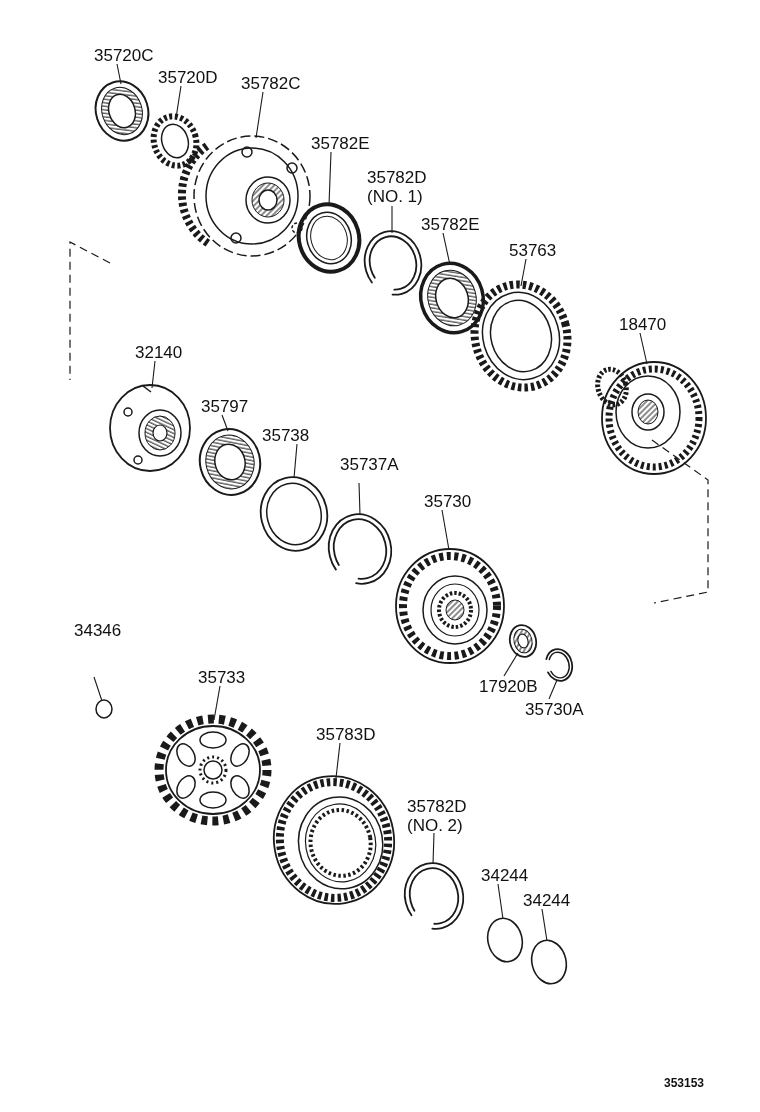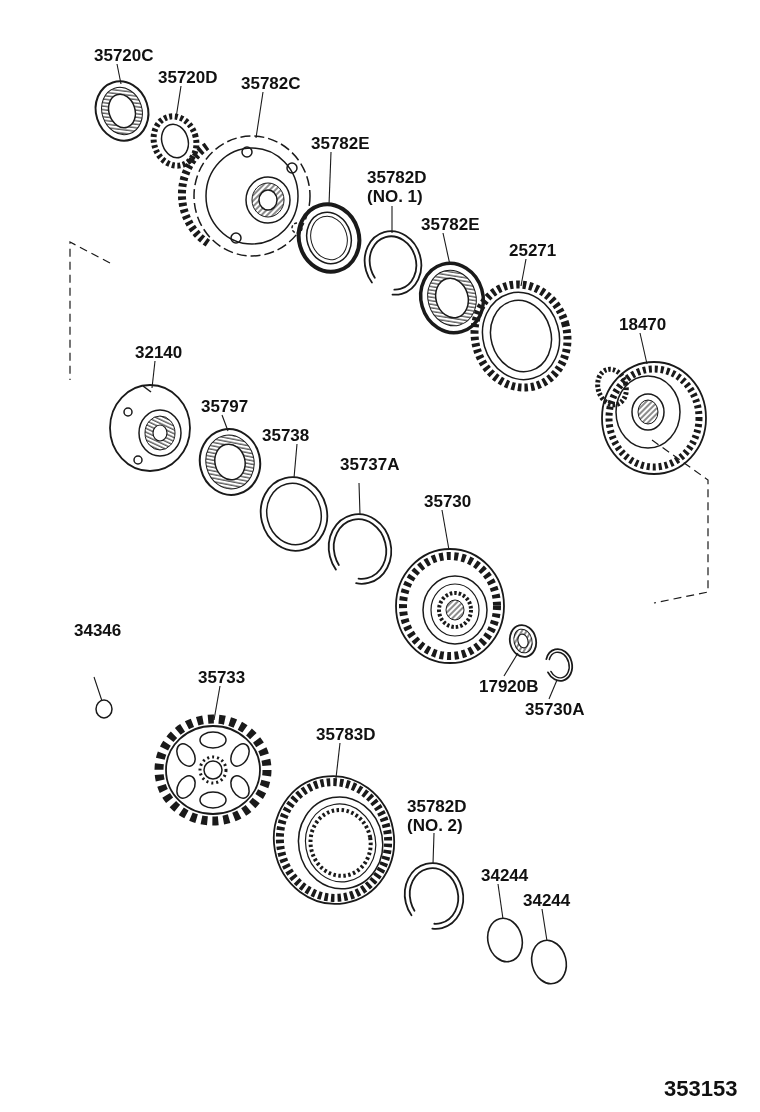--- a/index.html
+++ b/index.html
@@ -1,23 +1,23 @@
 <!DOCTYPE html>
 <html><head>
 <meta charset="utf-8">
 <style>
   html,body{margin:0;padding:0}
   body{width:760px;height:1112px;position:relative;background:#ffffff;
        font-family:"Liberation Sans",sans-serif;overflow:hidden}
   #diagram-svg{position:absolute;left:0;top:0}
-  .label{position:absolute;font-weight:700;font-size:17px;line-height:19px;
+  .label{position:absolute;font-weight:400;font-size:17px;line-height:19px;
          color:#111;white-space:nowrap}
   .label .note{display:block}
   .fig-number{position:absolute;left:664px;top:1076px;font-weight:700;
-              font-size:22px;color:#111}
+              font-size:12px;color:#111}
 </style>
 </head>
 <body>
 
 <svg id="diagram-svg" width="760" height="1112" viewBox="0 0 760 1112">
   <defs>
     <pattern id="hatch" width="4" height="4" patternUnits="userSpaceOnUse" patternTransform="rotate(45)">
       <rect width="4" height="4" fill="#ffffff"></rect>
       <line x1="1" y1="0" x2="1" y2="4" stroke="#1a1a1a" stroke-width="1"></line>
     </pattern>
@@ -199,21 +199,21 @@
 
 <div class="label" style="left:94px;top:46px"><span>35720C</span></div>
 <div class="label" style="left:158px;top:68px"><span>35720D</span></div>
 <div class="label" style="left:241px;top:74px"><span>35782C</span></div>
 <div class="label" style="left:311px;top:134px"><span>35782E</span></div>
 <div class="label" style="left:367px;top:168px">
   <span>35782D</span>
   <span class="note">(NO. 1)</span>
 </div>
 <div class="label" style="left:421px;top:215px"><span>35782E</span></div>
-<div class="label" style="left:509px;top:241px"><span>25271</span></div>
+<div class="label" style="left:509px;top:241px"><span>53763</span></div>
 <div class="label" style="left:619px;top:315px"><span>18470</span></div>
 <div class="label" style="left:135px;top:343px"><span>32140</span></div>
 <div class="label" style="left:201px;top:397px"><span>35797</span></div>
 <div class="label" style="left:262px;top:426px"><span>35738</span></div>
 <div class="label" style="left:340px;top:455px"><span>35737A</span></div>
 <div class="label" style="left:424px;top:492px"><span>35730</span></div>
 <div class="label" style="left:74px;top:621px"><span>34346</span></div>
 <div class="label" style="left:198px;top:668px"><span>35733</span></div>
 <div class="label" style="left:479px;top:677px"><span>17920B</span></div>
 <div class="label" style="left:525px;top:700px"><span>35730A</span></div>

